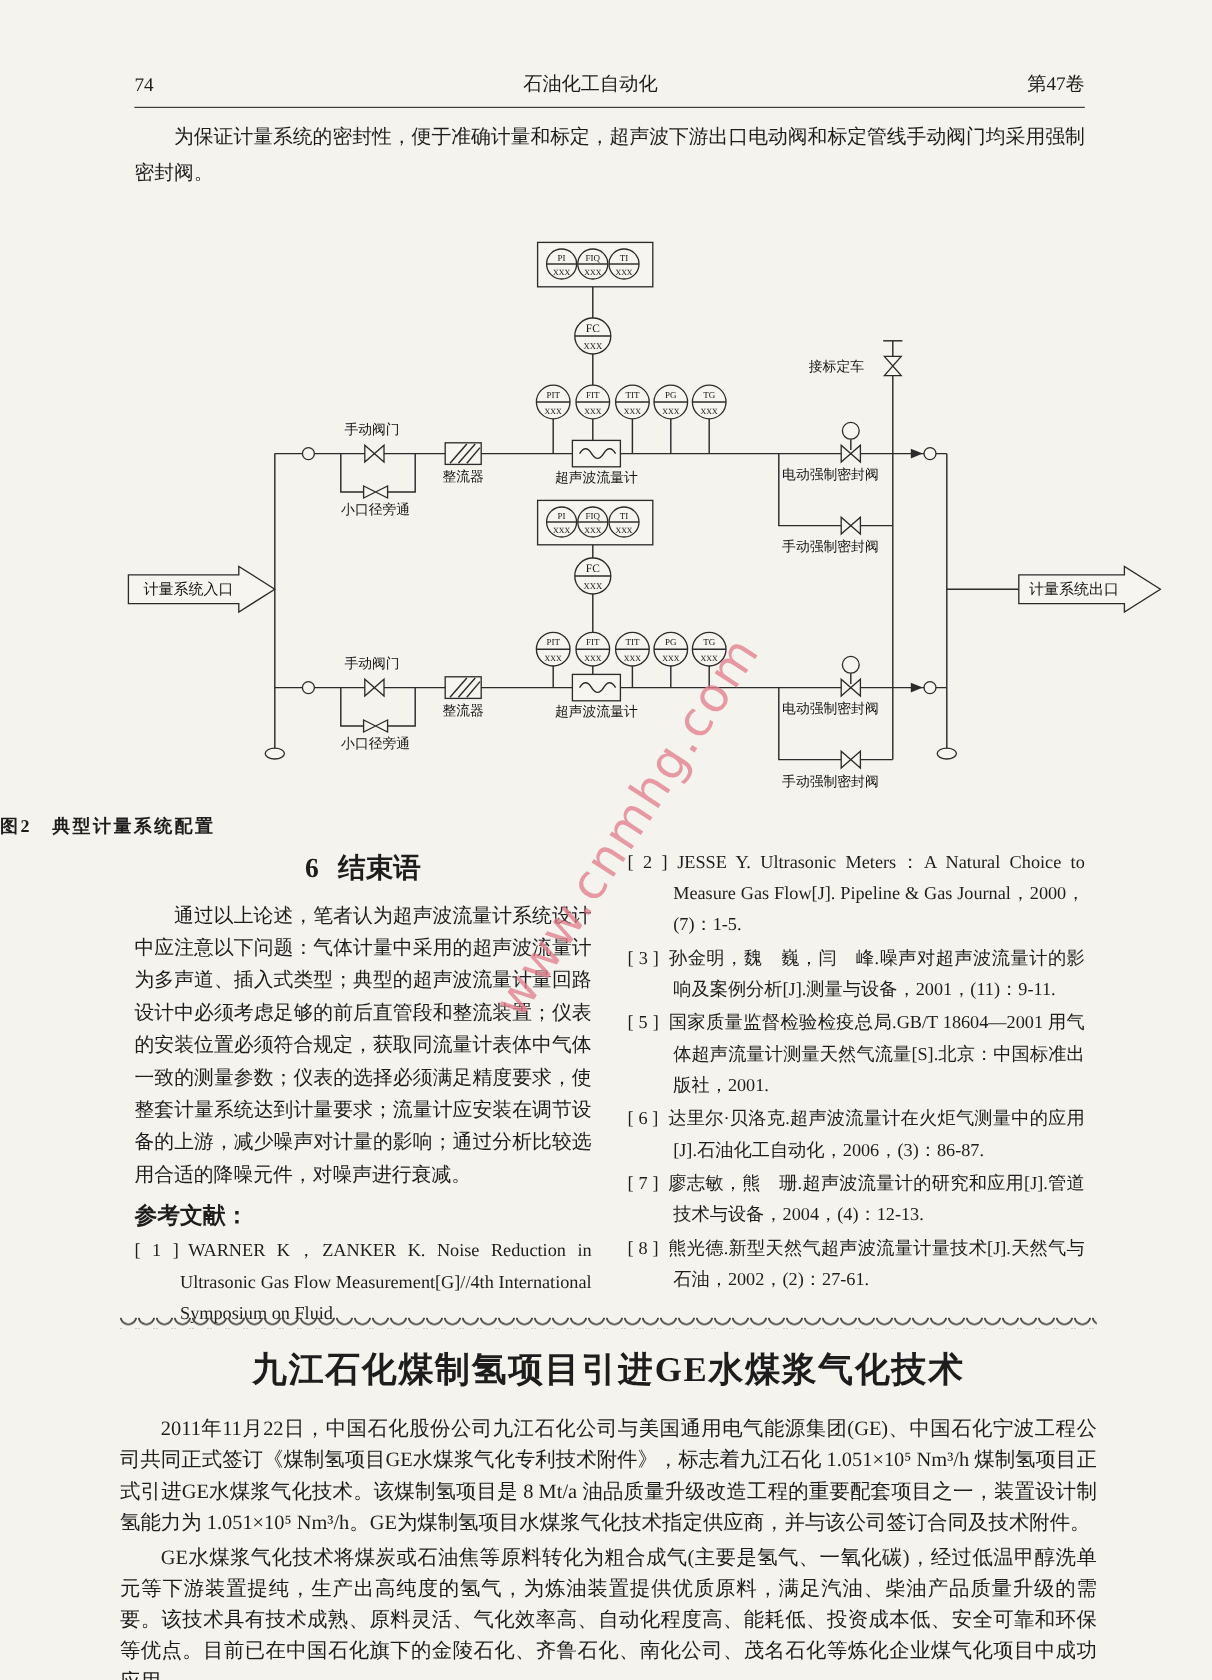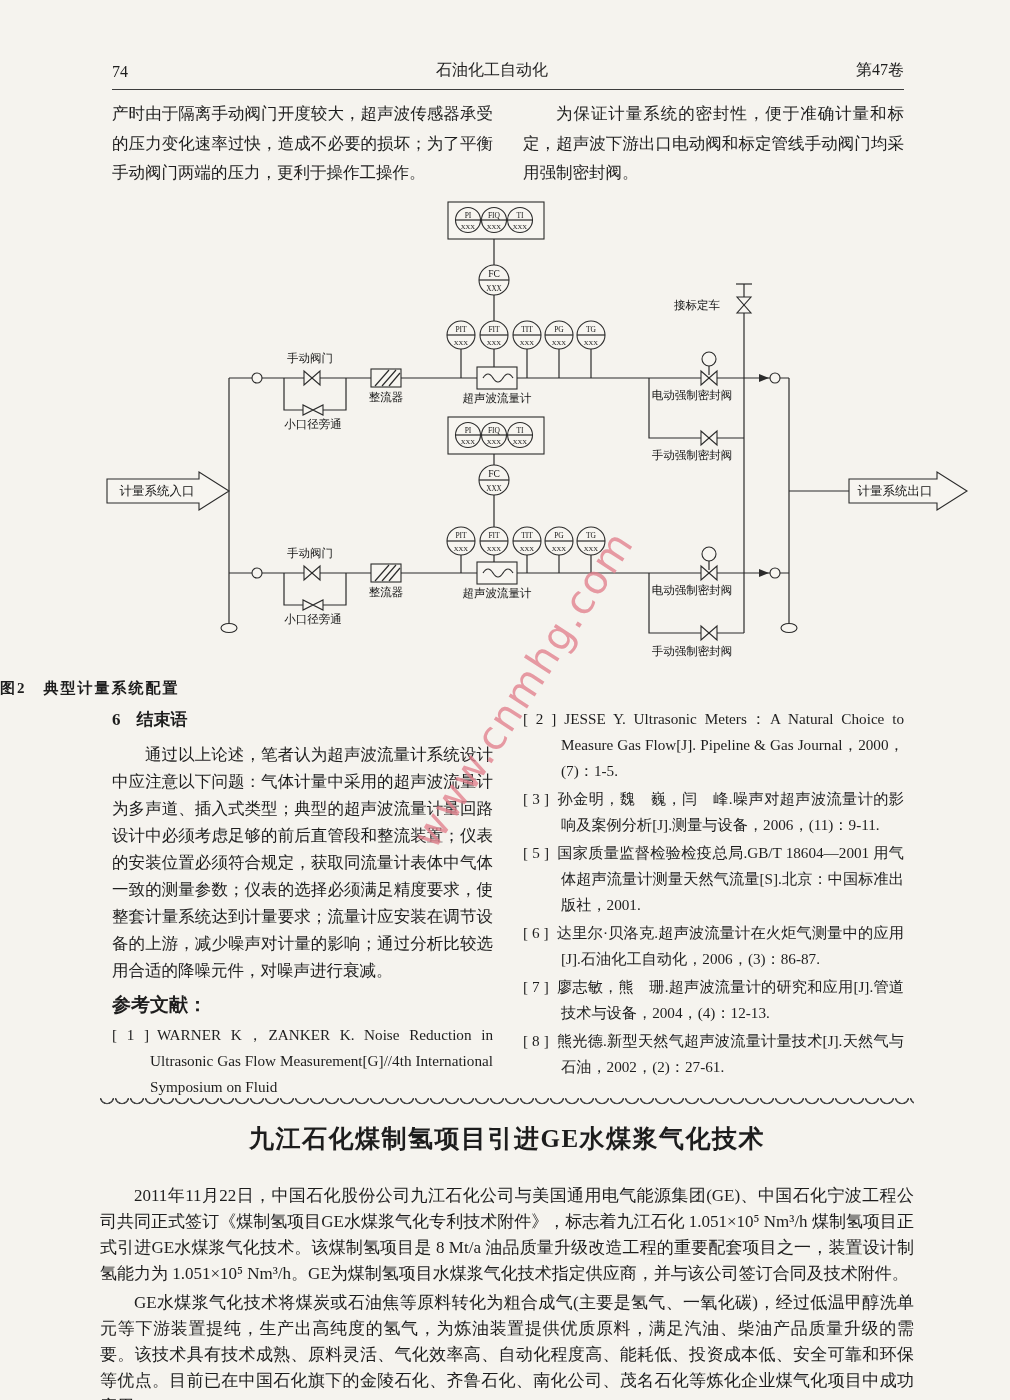--- a/index.html
+++ b/index.html
@@ -10,32 +10,32 @@
         padding-bottom:8px;border-bottom:1.4px solid #3c3c3c;}
   .intro{position:absolute;top:99px;left:112px;right:106px;display:flex;gap:30px;}
   .intro p{flex:1;margin:0;font-size:16.5px;line-height:29.5px;text-align:justify;}
   .indent{text-indent:2em;}
   .diagram{position:absolute;top:198px;left:99px;width:872px;height:478px;}
   .diagram svg{display:block;}
   .fig-caption{position:absolute;top:679px;left:0;right:0;text-align:left;
         font-size:15px;font-weight:bold;letter-spacing:2px;}
   .body-cols{position:absolute;top:706px;left:112px;right:106px;display:flex;gap:30px;}
   .bcol{flex:1;min-width:0;}
-  .sec-head{font-size:17px;font-weight:bold;margin:2px 0 10px;}
+  .sec-head{font-size:23px;font-weight:bold;margin:2px 0 10px;text-align:center;}
   .sec-head .sec-num{margin-right:16px;}
   .concl{margin:0;font-size:16.5px;line-height:27px;text-align:justify;text-indent:2em;}
   .refs-head{font-weight:bold;font-size:19px;margin:8px 0 4px;}
   .ref{font-size:15.2px;line-height:26px;text-align:justify;padding-left:38px;text-indent:-38px;margin-bottom:2px;}
   .ref .ref-label{margin-right:8px;white-space:nowrap;}
   .ref-cont{font-size:15.2px;line-height:26px;padding-left:38px;margin-bottom:2px;}
   .wavy-sep{position:absolute;top:1098px;left:100px;right:96px;height:9px;
         background-image:radial-gradient(circle at 7px -1px, rgba(0,0,0,0) 5.5px, #4a4a4a 6px, #4a4a4a 7px, rgba(0,0,0,0) 7.6px);
         background-size:15px 9px;background-repeat:repeat-x;}
   .news{position:absolute;top:1116px;left:100px;right:96px;}
-  .news-title{margin:6px 0 28px;text-align:center;font-size:25px;font-weight:bold;letter-spacing:1.5px;}
+  .news-title{margin:6px 0 16px;text-align:center;font-size:29px;font-weight:bold;letter-spacing:1.5px;}
   .news p{margin:0 0 3px;font-size:17px;line-height:26px;text-align:justify;text-indent:2em;}
   .news-footer{text-align:right;font-size:15.8px;font-weight:bold;margin-top:3px;letter-spacing:1px;}
   .watermark{position:absolute;left:318px;top:666px;width:410px;text-align:center;font-size:40px;
         letter-spacing:2px;opacity:.78;transform:rotate(-57deg);pointer-events:none;
         font-family:"DejaVu Sans","Liberation Sans",sans-serif;}
   
   .ln{stroke:#2b2b2b;stroke-width:1.2;fill:none;}
   .sym{stroke:#2b2b2b;stroke-width:1.1;fill:#f7f5f0;}
   .fillsym{stroke:none;fill:#2b2b2b;}
   svg text{fill:#141414;stroke:none;}
@@ -51,21 +51,20 @@
 
 <div class="page">
 
   <div class="page-header">
     <span>74</span>
     <span>石油化工自动化</span>
     <span>第47卷</span>
   </div>
 
   <div class="intro">
-    <p>产时由于隔离手动阀门开度较大，超声波传感器承受的压力变化速率过快，造成不必要的损坏；为了平衡手动阀门两端的压力，更利于操作工操作。</p>
     <p class="indent">为保证计量系统的密封性，便于准确计量和标定，超声波下游出口电动阀和标定管线手动阀门均采用强制密封阀。</p>
   </div>
 
   <div class="diagram">
     <svg viewBox="0 0 872 478" width="872" height="478">
 
       <g>
         <line class="ln" x1="130" y1="180" x2="130" y2="426"></line>
         <ellipse class="sym" cx="130" cy="430" rx="8" ry="4.5"></ellipse>
         <line class="ln" x1="690" y1="180" x2="690" y2="426"></line>
@@ -321,21 +320,21 @@
       <div class="refs-head">参考文献：</div>
       <div class="ref">
         <span class="ref-label">[ 1 ]</span><span>WARNER K，ZANKER K. Noise Reduction in Ultrasonic Gas Flow Measurement[G]//4th International Symposium on Fluid</span>
       </div>
     </div>
     <div class="bcol">
       <div class="ref">
         <span class="ref-label">[ 2 ]</span><span>JESSE Y. Ultrasonic Meters：A Natural Choice to Measure Gas Flow[J]. Pipeline &amp; Gas Journal，2000，(7)：1-5.</span>
       </div>
       <div class="ref">
-        <span class="ref-label">[ 3 ]</span><span>孙金明，魏　巍，闫　峰.噪声对超声波流量计的影响及案例分析[J].测量与设备，2006，(11)：9-11.</span>
+        <span class="ref-label">[ 3 ]</span><span>孙金明，魏　巍，闫　峰.噪声对超声波流量计的影响及案例分析[J].测量与设备，2001，(11)：9-11.</span>
       </div>
       <div class="ref">
         <span class="ref-label">[ 5 ]</span><span>国家质量监督检验检疫总局.GB/T 18604—2001 用气体超声流量计测量天然气流量[S].北京：中国标准出版社，2001.</span>
       </div>
       <div class="ref">
         <span class="ref-label">[ 6 ]</span><span>达里尔·贝洛克.超声波流量计在火炬气测量中的应用[J].石油化工自动化，2006，(3)：86-87.</span>
       </div>
       <div class="ref">
         <span class="ref-label">[ 7 ]</span><span>廖志敏，熊　珊.超声波流量计的研究和应用[J].管道技术与设备，2004，(4)：12-13.</span>
       </div>

